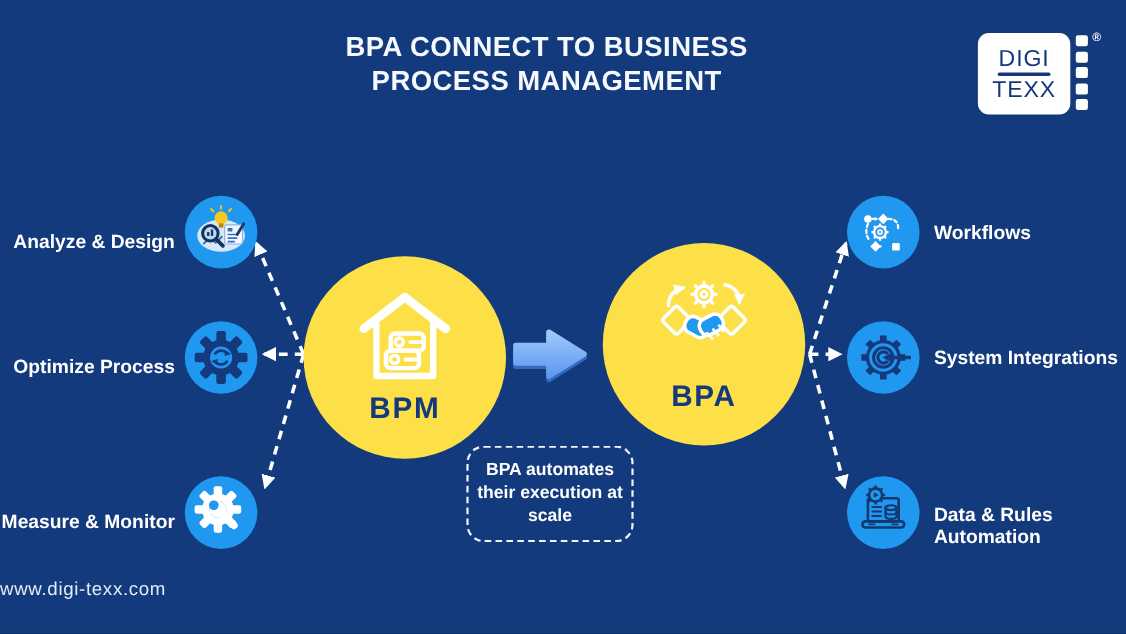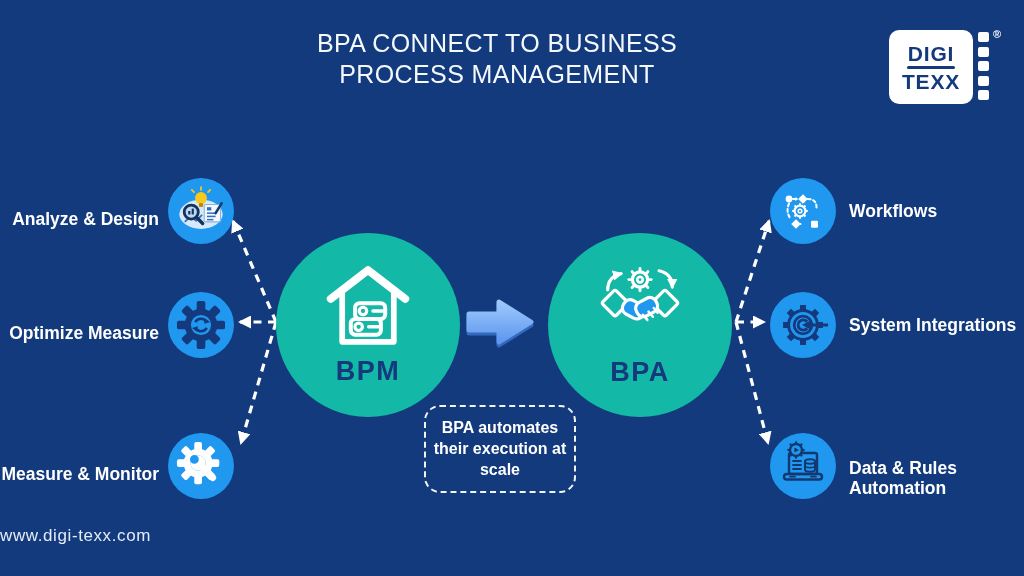--- a/index.html
+++ b/index.html
@@ -5,49 +5,49 @@
   html,body{margin:0;padding:0;background:#0d2d66;}
   .stage{
     position:relative;width:1024px;height:576px;overflow:hidden;
     background:#123a7d;
     font-family:"Liberation Sans","DejaVu Sans",sans-serif;
     -webkit-font-smoothing:antialiased;
   }
   
   .title{
     position:absolute;left:232px;top:28px;width:530px;
-    text-align:center;color:#f5f8fc;font-size:25px;font-weight:400;
+    text-align:center;color:#f5f8fc;font-size:25px;font-weight:700;
     line-height:1.24;letter-spacing:.4px;
   }
   
   .logo-wrap{position:absolute;left:889px;top:28px;width:120px;height:80px;}
   .logo-box{
     position:absolute;left:0;top:2px;width:84px;height:74px;background:#ffffff;
     border-radius:10px;display:flex;flex-direction:column;align-items:center;
     justify-content:center;gap:2px;
   }
-  .logo-box .word{color:#14397c;font-weight:700;font-size:21px;letter-spacing:.8px;line-height:1;}
+  .logo-box .word{color:#14397c;font-weight:400;font-size:21px;letter-spacing:.8px;line-height:1;}
   .logo-div{width:48px;height:3px;background:#14397c;border-radius:2px;}
   .logo-strip{position:absolute;left:89px;top:4px;display:flex;flex-direction:column;gap:4.5px;}
   .logo-strip i{display:block;width:11px;height:10px;background:#ffffff;border-radius:2px;}
   .logo-reg{position:absolute;left:104px;top:0;color:#ffffff;font-size:11px;font-weight:700;}
   
   .row{position:absolute;display:flex;align-items:center;height:66px;}
   .row .lbl{color:#ffffff;font-weight:700;font-size:17.5px;line-height:1.18;}
   .row-left{left:0;width:234px;justify-content:flex-end;gap:9px;}
   .row-left .lbl{text-align:right;white-space:nowrap;margin-top:16px;}
   .row-right{left:770px;gap:13px;}
   .icon-circle{
     width:66px;height:66px;border-radius:50%;background:#2098f0;flex:0 0 66px;
     display:flex;align-items:center;justify-content:center;
     box-shadow:0 0 0 0 rgba(0,0,0,0);
   }
   
   .big{
-    position:absolute;width:184px;height:184px;border-radius:50%;background:#14b8a6;
+    position:absolute;width:184px;height:184px;border-radius:50%;background:#fde047;
     display:flex;flex-direction:column;align-items:center;justify-content:center;
   }
   .big .big-lbl{color:#14397c;font-size:27px;font-weight:700;letter-spacing:1.5px;margin-top:7px;}
   
   .note{
     position:absolute;width:152px;box-sizing:border-box;padding:11px 6px;
     border:2px dashed rgba(255,255,255,.95);border-radius:16px;
     color:#ffffff;font-size:16px;font-weight:700;line-height:1.3;text-align:center;
   }
   
@@ -123,21 +123,21 @@
         <polyline points="-15,10 -9.5,5 -4.5,9 1,3.5" fill="none" stroke="#2f6fc2" stroke-width="1.6"></polyline>
         <circle cx="-9" cy="1" r="6.5" fill="#bcd9f6" stroke="#16335e" stroke-width="2.6"></circle>
         <rect x="-11.8" y="0" width="2" height="3.2" fill="#16335e"></rect>
         <rect x="-8.6" y="-2.2" width="2" height="5.4" fill="#16335e"></rect>
         <line x1="-4.2" y1="5.8" x2="1.5" y2="11.5" stroke="#16335e" stroke-width="3.2" stroke-linecap="round"></line>
       </svg>
     </span>
   </div>
 
   <div class="row row-left" style="top:292px;">
-    <span class="lbl">Optimize Measure</span>
+    <span class="lbl">Optimize Process</span>
     <span class="icon-circle">
       <svg width="50" height="50" viewBox="-26 -26 52 52">
         <g fill="#14397c">
           <rect x="-4.5" y="-25" width="9" height="12" rx="2"></rect>
           <rect x="-4.5" y="-25" width="9" height="12" rx="2" transform="rotate(45)"></rect>
           <rect x="-4.5" y="-25" width="9" height="12" rx="2" transform="rotate(90)"></rect>
           <rect x="-4.5" y="-25" width="9" height="12" rx="2" transform="rotate(135)"></rect>
           <rect x="-4.5" y="-25" width="9" height="12" rx="2" transform="rotate(180)"></rect>
           <rect x="-4.5" y="-25" width="9" height="12" rx="2" transform="rotate(225)"></rect>
           <rect x="-4.5" y="-25" width="9" height="12" rx="2" transform="rotate(270)"></rect>
@@ -202,21 +202,21 @@
     <defs>
       <linearGradient id="ag" x1="0" y1="0" x2="0" y2="1">
         <stop offset="0" stop-color="#9dc8fb"></stop>
         <stop offset="1" stop-color="#5d97ef"></stop>
       </linearGradient>
     </defs>
     <path d="M6 22 H36 V10 L68 30 L36 50 V38 H6 Z" fill="#3a72c9" opacity=".85" transform="translate(0,3)" stroke="#3a72c9" stroke-width="5" stroke-linejoin="round"></path>
     <path d="M6 22 H36 V10 L68 30 L36 50 V38 H6 Z" fill="url(#ag)" stroke="url(#ag)" stroke-width="5" stroke-linejoin="round"></path>
   </svg>
 
-  <div class="big" style="left:548px;top:233px;text-align:right;">
+  <div class="big" style="left:548px;top:221px;text-align:right;">
     <svg width="88" height="88" viewBox="-30 -30 60 60">
       <defs>
         <marker id="ahw" markerUnits="userSpaceOnUse" markerWidth="7" markerHeight="7" refX="5.5" refY="3.5" orient="auto">
           <path d="M0 0 L7 3.5 L0 7 Z" fill="#ffffff"></path>
         </marker>
       </defs>
       <g stroke="#ffffff" fill="none" stroke-width="2.2" stroke-linecap="round" stroke-linejoin="round">
         <g transform="translate(0,-18)">
           <circle r="5.2"></circle>
           <circle r="1.9" stroke-width="1.8"></circle>

